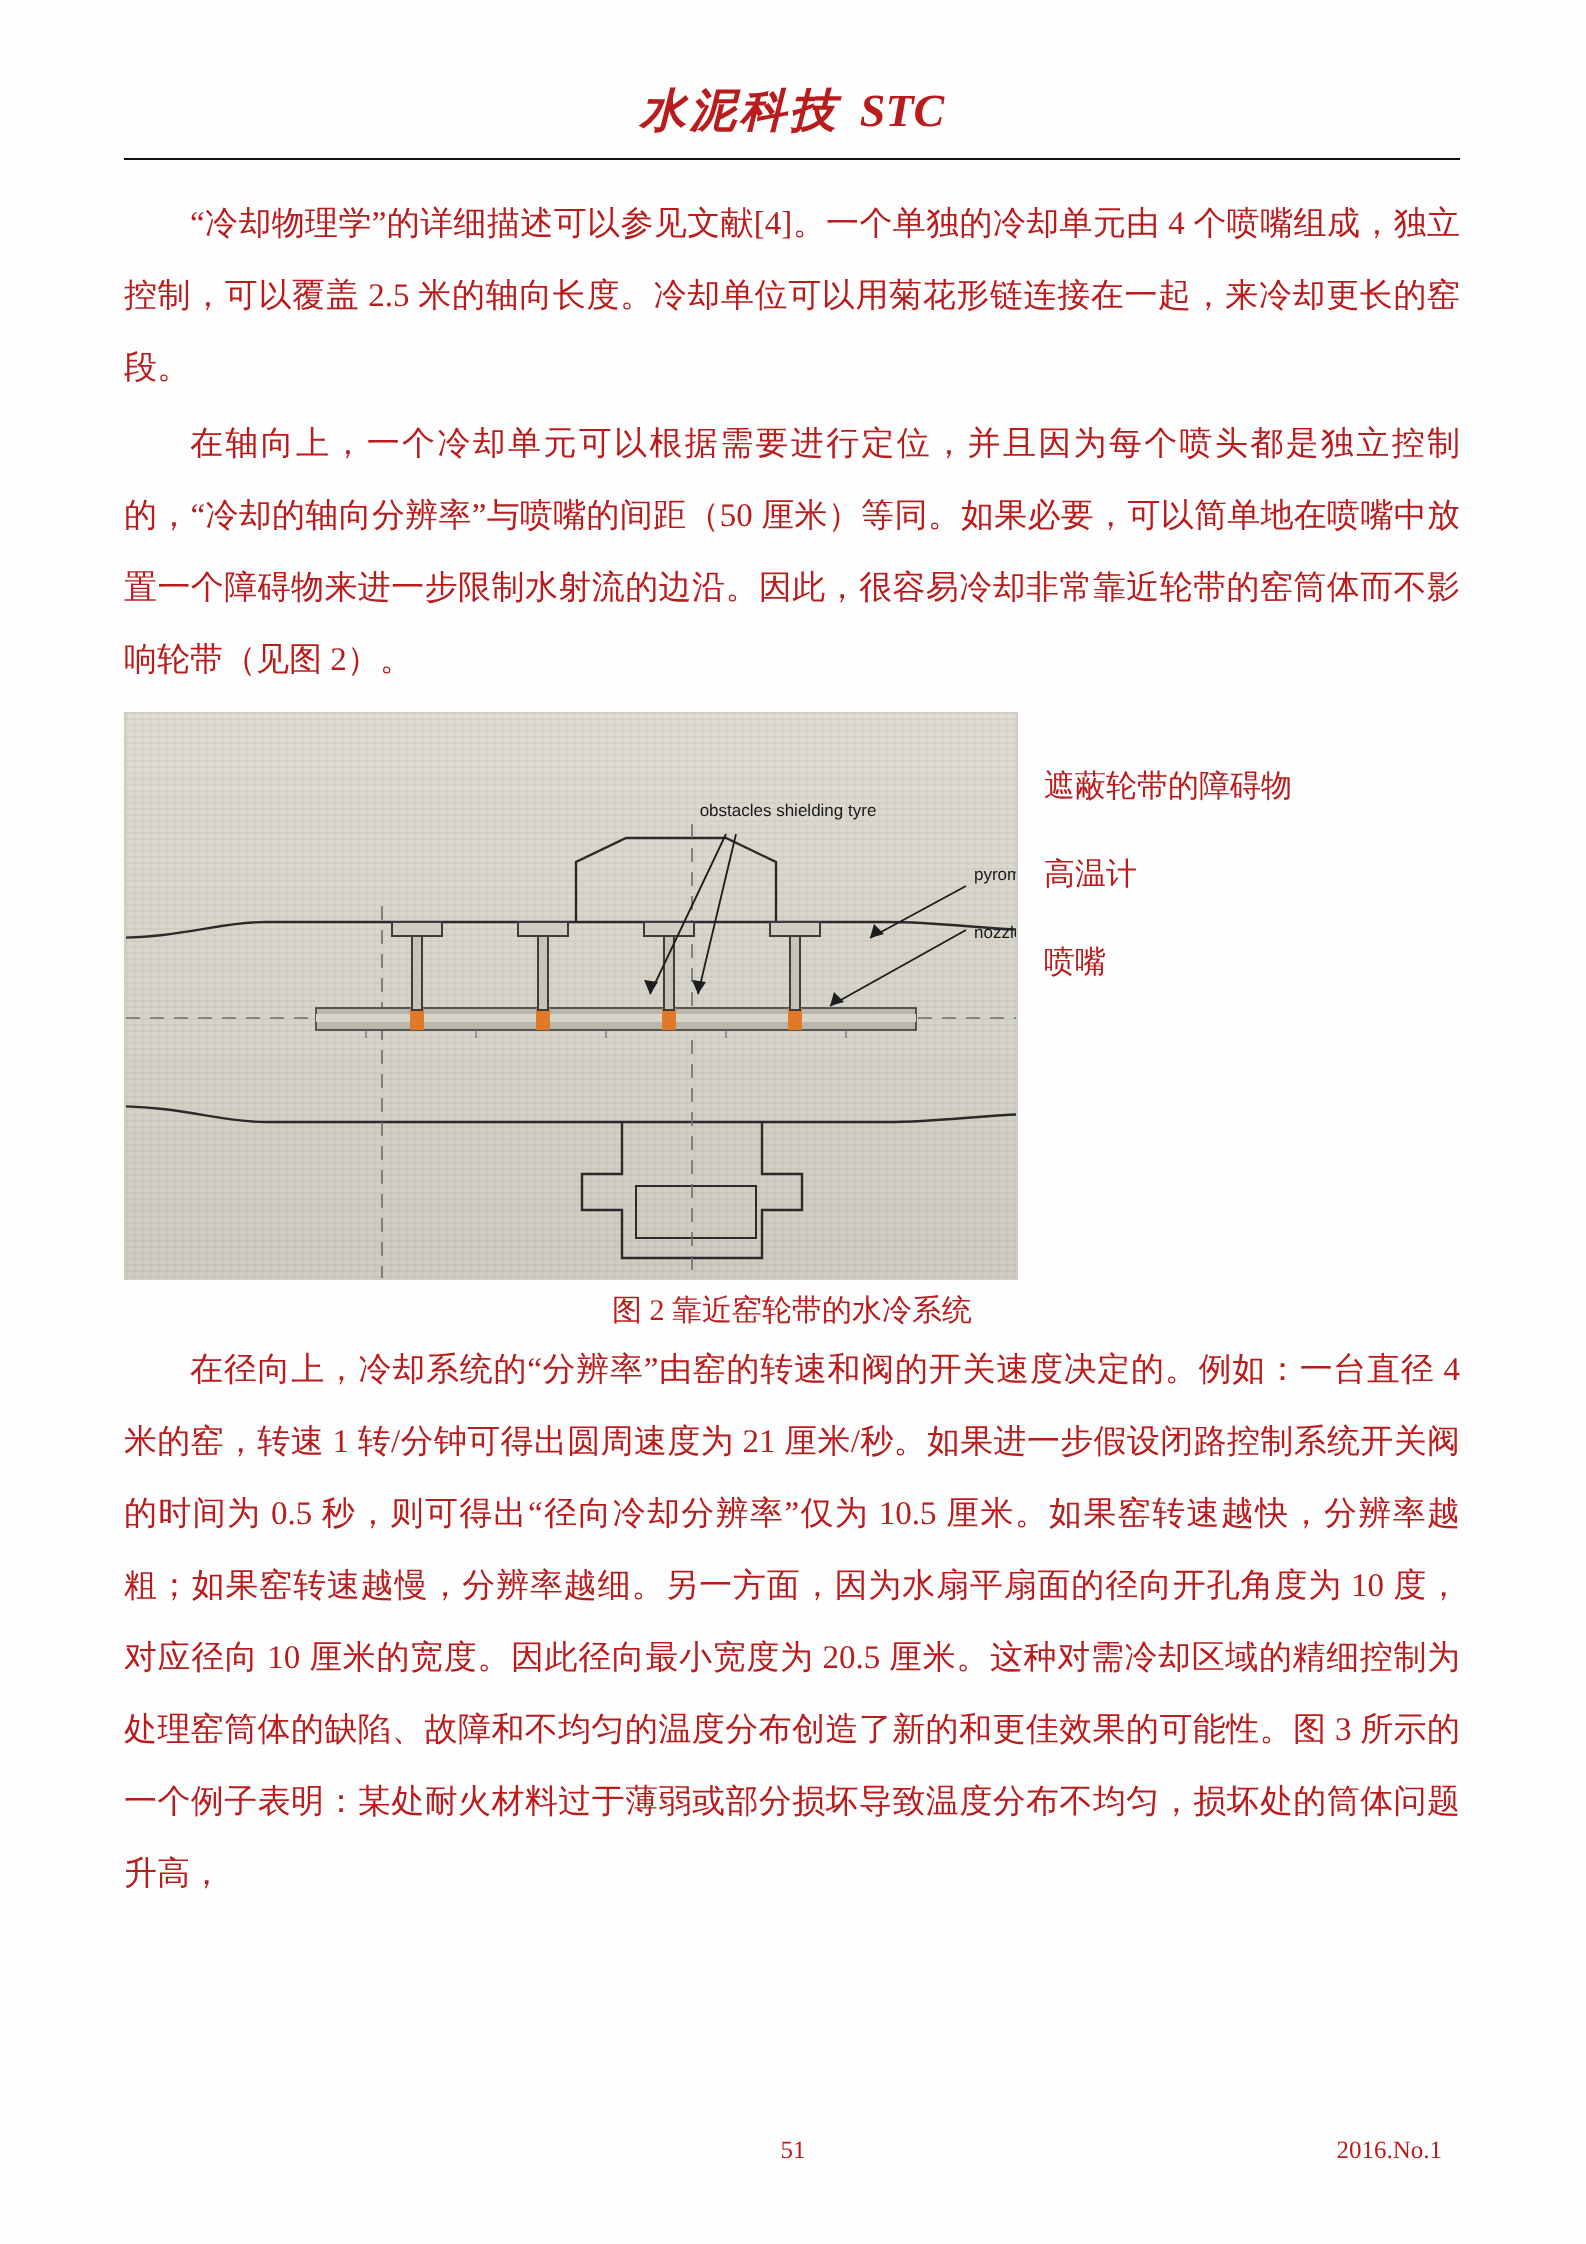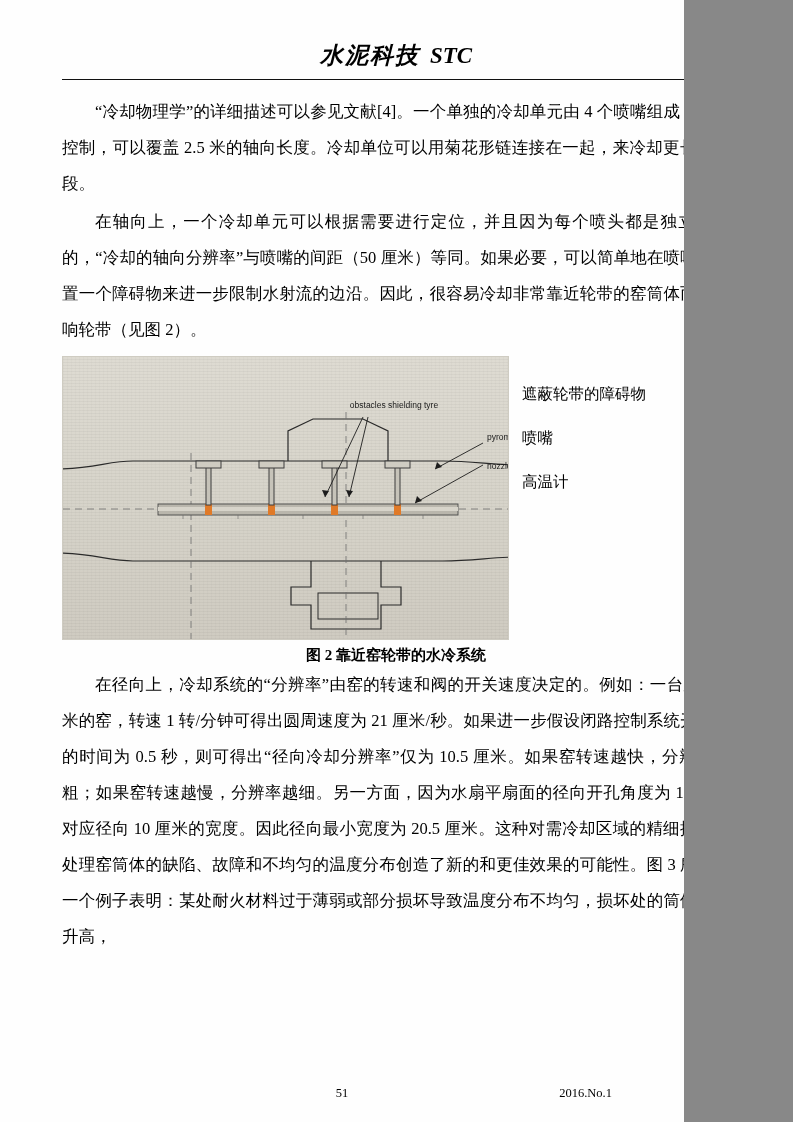--- a/index.html
+++ b/index.html
@@ -1,27 +1,27 @@
 <!DOCTYPE html>
 <html><head>
 <meta charset="utf-8">
 <style>
   html, body {
     margin: 0;
     padding: 0;
     background: #888;
   }
   .page {
-    width: 684px;
+    width: 793px;
     height: 1122px;
     background: #fefefe;
     position: relative;
     box-sizing: border-box;
     font-family: "Liberation Serif", serif;
-    color: #000000;
+    color: #b91c1c;
     overflow: hidden;
   }
   .page-inner {
     position: absolute;
     left: 62px;
     top: 40px;
     width: 668px;
   }
   .masthead {
     text-align: center;
@@ -75,34 +75,35 @@
     position: absolute;
     inset: 0;
   }
   .side-labels {
     position: absolute;
     left: 460px;
     top: 16px;
     width: 210px;
     font-size: 15.5px;
     line-height: 44px;
+    font-family: Liberation Mono, monospace;
   }
   .fig-caption {
     text-align: center;
     font-size: 15px;
-    font-weight: bold;
+    font-weight: normal;
     margin-top: 6px;
     margin-bottom: 2px;
     width: 668px;
   }
   .footer {
     position: absolute;
     left: 62px;
     right: 62px;
-    bottom: 16px;
+    bottom: 34px;
     height: 20px;
     font-size: 12.5px;
   }
   .footer .pg {
     position: absolute;
     left: 50%;
     transform: translateX(-50%);
   }
   .footer .issue {
     position: absolute;
@@ -188,22 +189,22 @@
           </g>
 
           <text x="331" y="51" font-family="Liberation Sans, sans-serif" font-size="8.5" fill="#1a1a1a" text-anchor="middle">obstacles shielding tyre</text>
           <text x="424" y="83" font-family="Liberation Sans, sans-serif" font-size="8.5" fill="#1a1a1a">pyrometer</text>
           <text x="424" y="112" font-family="Liberation Sans, sans-serif" font-size="8.5" fill="#1a1a1a">nozzle</text>
         </svg>
       </div>
 
       <div class="side-labels">
         <div>遮蔽轮带的障碍物</div>
+        <div>高温计</div>
         <div>喷嘴</div>
-        <div>高温计</div>
       </div>
 
       <div class="fig-caption">图 2 靠近窑轮带的水冷系统</div>
     </div>
 
     <p class="body">在径向上，冷却系统的“分辨率”由窑的转速和阀的开关速度决定的。例如：一台直径 4 米的窑，转速 1 转/分钟可得出圆周速度为 21 厘米/秒。如果进一步假设闭路控制系统开关阀的时间为 0.5 秒，则可得出“径向冷却分辨率”仅为 10.5 厘米。如果窑转速越快，分辨率越粗；如果窑转速越慢，分辨率越细。另一方面，因为水扇平扇面的径向开孔角度为 10 度，对应径向 10 厘米的宽度。因此径向最小宽度为 20.5 厘米。这种对需冷却区域的精细控制为处理窑筒体的缺陷、故障和不均匀的温度分布创造了新的和更佳效果的可能性。图 3 所示的一个例子表明：某处耐火材料过于薄弱或部分损坏导致温度分布不均匀，损坏处的筒体问题升高，</p>
   </div>
 
   <div class="footer">
     <span class="pg">51</span>

